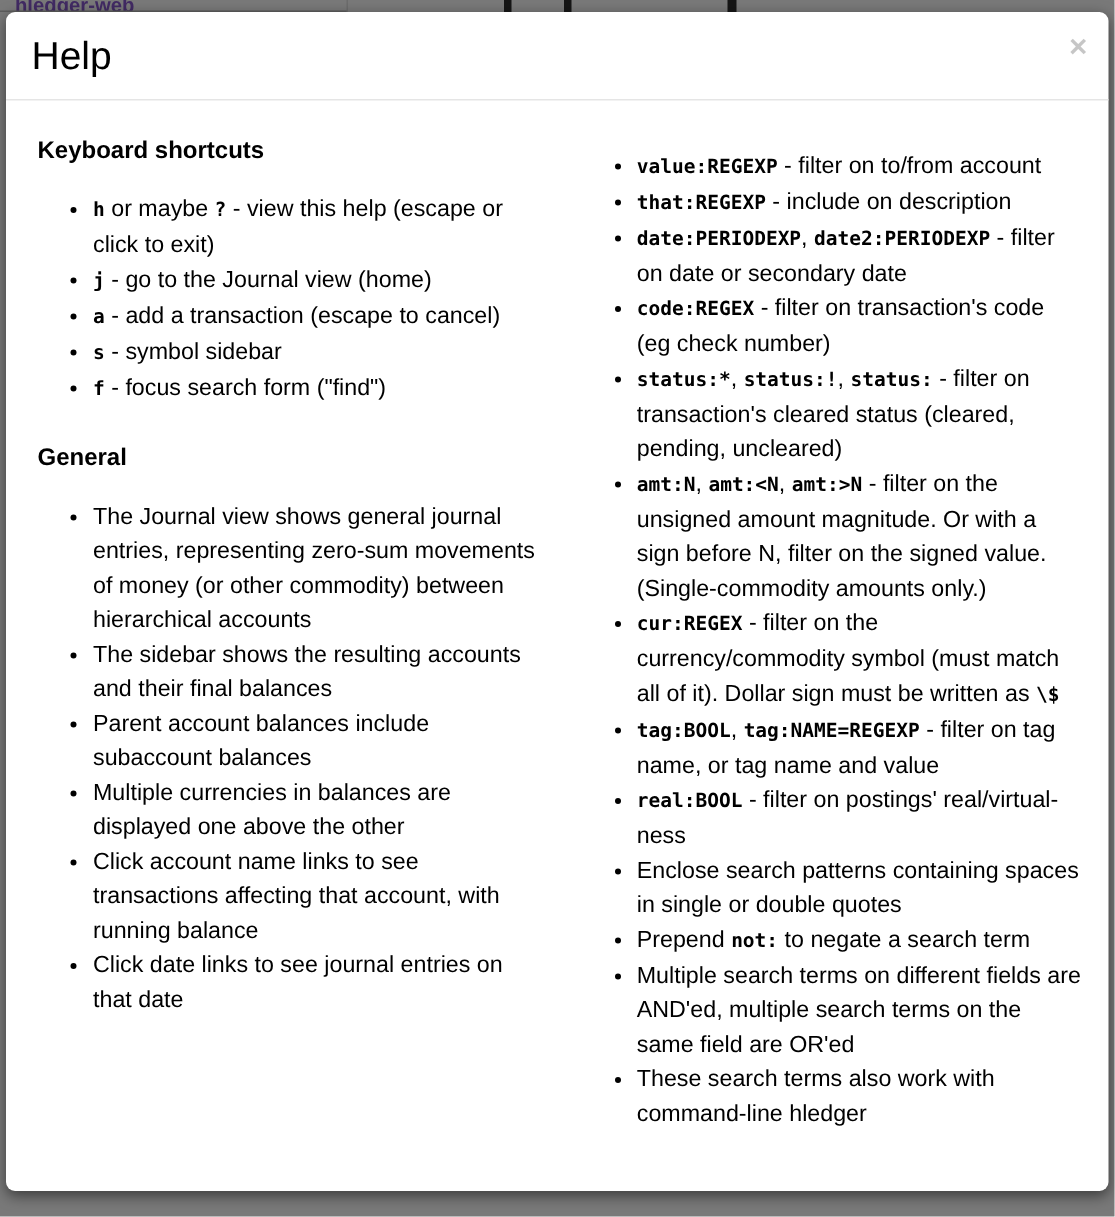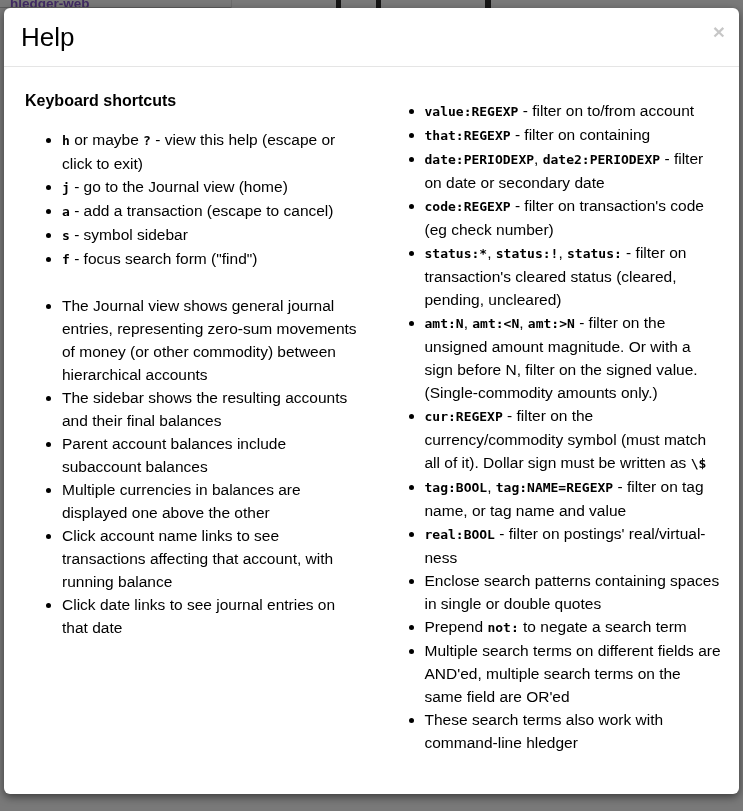--- a/index.html
+++ b/index.html
@@ -84,38 +84,39 @@
   <div class="modal-body">
     <div class="help-col" id="col-left">
         <h2 class="section-heading">Keyboard shortcuts</h2>
         <ul>
           <li><code>h</code><span> or maybe </span><code>?</code><span> - view this help (escape or click to exit)</span></li>
           <li><code>j</code><span> - go to the Journal view (home)</span></li>
           <li><code>a</code><span> - add a transaction (escape to cancel)</span></li>
           <li><code>s</code><span> - symbol sidebar</span></li>
           <li><code>f</code><span> - focus search form ("find")</span></li>
         </ul>
+        <h2 class="section-heading">General</h2>
         <ul>
           <li><span>The Journal view shows general journal entries, representing zero-sum movements of money (or other commodity) between hierarchical accounts</span></li>
           <li><span>The sidebar shows the resulting accounts and their final balances</span></li>
           <li><span>Parent account balances include subaccount balances</span></li>
           <li><span>Multiple currencies in balances are displayed one above the other</span></li>
           <li><span>Click account name links to see transactions affecting that account, with running balance</span></li>
           <li><span>Click date links to see journal entries on that date</span></li>
         </ul>
       </div>
     <div class="help-col" id="col-right">
         <ul>
           <li><code>value:REGEXP</code><span> - filter on to/from account</span></li>
-          <li><code>that:REGEXP</code><span> - filter on containing</span></li>
+          <li><code>that:REGEXP</code><span> - include on description</span></li>
           <li><code>date:PERIODEXP</code><span>, </span><code>date2:PERIODEXP</code><span> - filter on date or secondary date</span></li>
-          <li><code>code:REGEXP</code><span> - filter on transaction's code (eg check number)</span></li>
+          <li><code>code:REGEX</code><span> - filter on transaction's code (eg check number)</span></li>
           <li><code>status:*</code><span>, </span><code>status:!</code><span>, </span><code>status:</code><span> - filter on transaction's cleared status (cleared, pending, uncleared)</span></li>
           <li><code>amt:N</code><span>, </span><code>amt:&lt;N</code><span>, </span><code>amt:&gt;N</code><span> - filter on the unsigned amount magnitude. Or with a sign before N, filter on the signed value. (Single-commodity amounts only.)</span></li>
-          <li><code>cur:REGEXP</code><span> - filter on the currency/commodity symbol (must match all of it). Dollar sign must be written as </span><code>\$</code></li>
+          <li><code>cur:REGEX</code><span> - filter on the currency/commodity symbol (must match all of it). Dollar sign must be written as </span><code>\$</code></li>
           <li><code>tag:BOOL</code><span>, </span><code>tag:NAME=REGEXP</code><span> - filter on tag name, or tag name and value</span></li>
           <li><code>real:BOOL</code><span> - filter on postings' real/virtual-ness</span></li>
           <li><span>Enclose search patterns containing spaces in single or double quotes</span></li>
           <li><span>Prepend </span><code>not:</code><span> to negate a search term</span></li>
           <li><span>Multiple search terms on different fields are AND'ed, multiple search terms on the same field are OR'ed</span></li>
           <li><span>These search terms also work with command-line hledger</span></li>
         </ul>
       </div>
   </div>
 </div>

